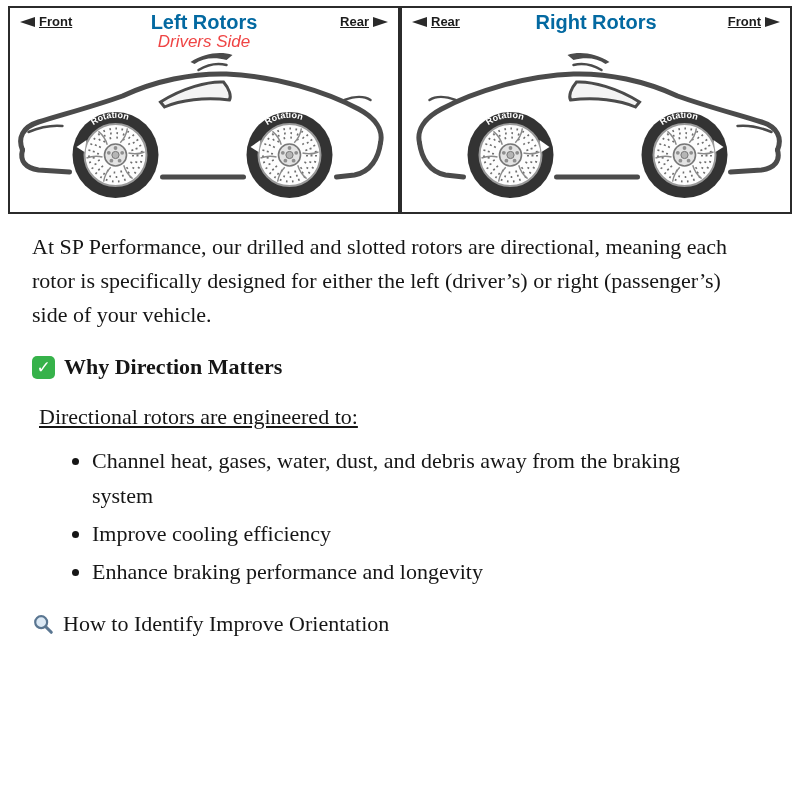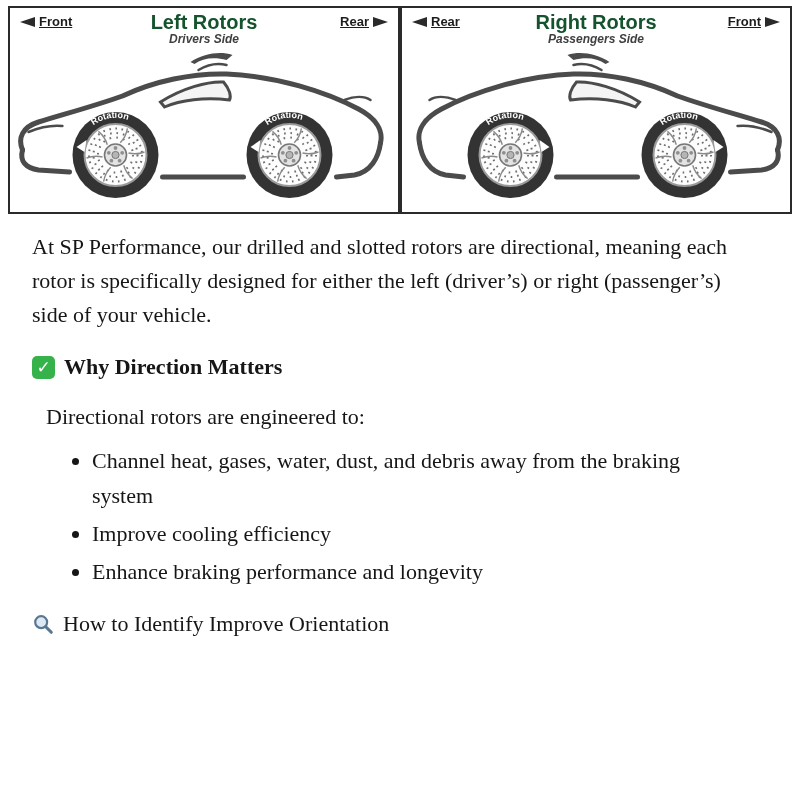--- a/index.html
+++ b/index.html
@@ -38,43 +38,43 @@
   .corner-label {
     font-weight: bold;
     font-size: 13px;
     text-decoration: underline;
     color: #1c1c1c;
   }
   .tri { width: 0; height: 0; display: inline-block; }
   .tri-left  { border-top: 5px solid transparent; border-bottom: 5px solid transparent; border-right: 15px solid #2a2a2a; }
   .tri-right { border-top: 5px solid transparent; border-bottom: 5px solid transparent; border-left: 15px solid #2a2a2a; }
   .panel-titles { text-align: center; line-height: 1.05; padding-top: 1px; }
-  .panel-title { font-size: 20px; font-weight: bold; color: #14532d; }
-  .panel-subtitle { font-size: 12px; font-weight: bold; font-style: italic; color: #404040; }
+  .panel-title { font-size: 20px; font-weight: bold; color: #0369a1; }
+  .panel-subtitle { font-size: 17px; font-weight: normal; font-style: italic; color: #ef4444; }
   .car-svg { display: block; width: 100%; height: 166px; }
 
   
   .article {
     padding: 16px 20px 4px 24px;
     max-width: 744px;
     font-size: 22px;
     line-height: 1.55;
     color: #161616;
   }
   .article p.intro { max-width: 700px; margin-bottom: 2px; }
   .section-heading {
     display: flex;
     align-items: center;
     gap: 9px;
     font-size: 22px;
     font-weight: bold;
     margin: 18px 0 16px 0;
   }
   .section-heading.regular { font-weight: normal; }
-  .lead { margin: 14px 0 10px 14px; }
+  .lead { margin: 14px 0 10px 7px; text-decoration: underline; }
   ul.bullets { margin: 6px 0 18px 0; padding-left: 44px; max-width: 700px; }
   ul.bullets li { margin: 4px 16px; }
   .check-icon {
     width: 23px; height: 23px;
     background: #36b24a;
     border-radius: 5px;
     color: #ffffff;
     display: inline-flex;
     align-items: center;
     justify-content: center;
@@ -178,21 +178,20 @@
     </div>
 
     <div class="panel">
       <div class="panel-header">
         <div class="corner left">
           <span class="tri tri-left"></span>
           <span class="corner-label">Rear</span>
         </div>
         <div class="panel-titles">
           <div class="panel-title">Right Rotors</div>
-          <div class="panel-subtitle">Passengers Side</div>
         </div>
         <div class="corner right">
           <span class="corner-label">Front</span>
           <span class="tri tri-right"></span>
         </div>
       </div>
       <svg class="car-svg" viewBox="0 0 383 166">
         <g transform="translate(383 0) scale(-1 1)">
             <use href="#car-left"></use>
           </g>

